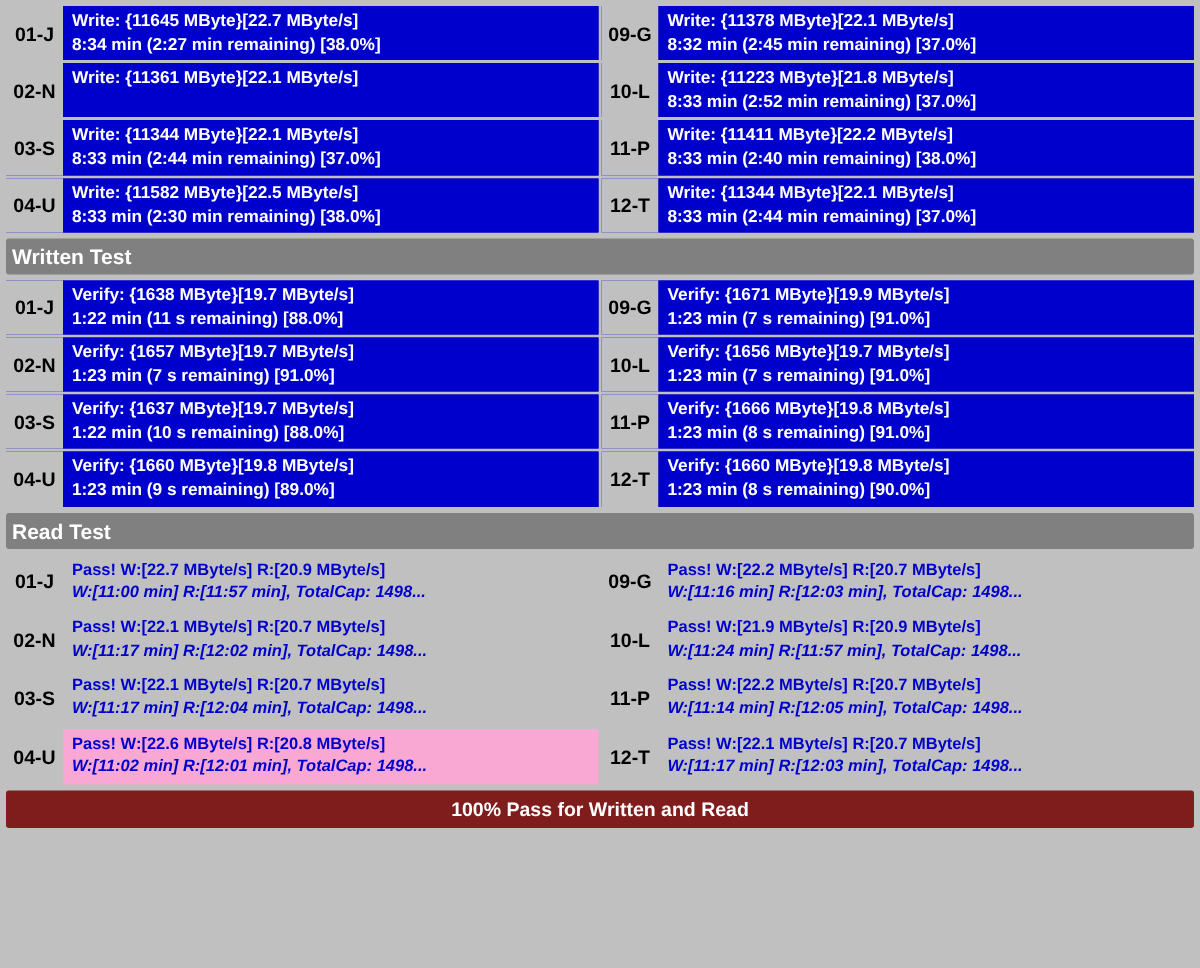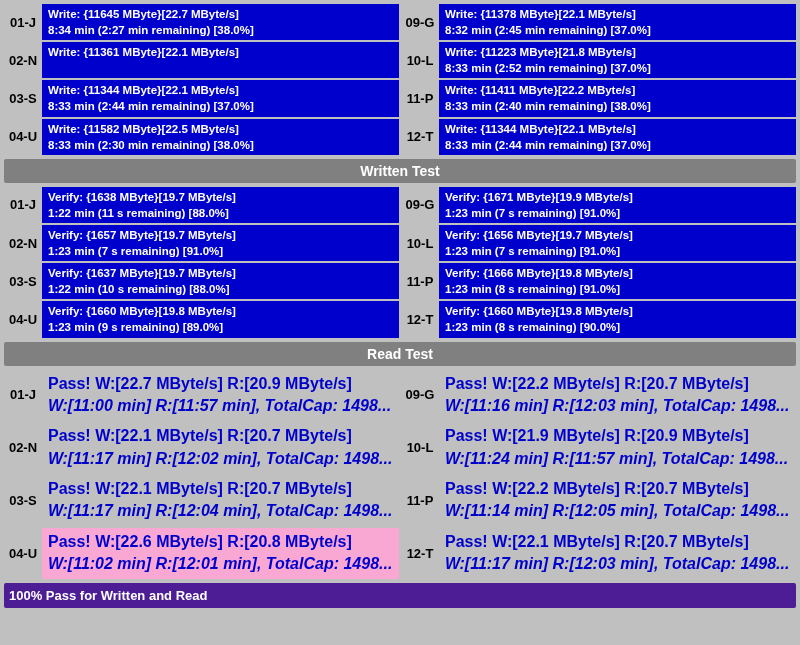--- a/index.html
+++ b/index.html
@@ -48,41 +48,41 @@
       padding: 2px 6px;
       font-size: 11.5px;
       font-weight: bold;
       line-height: 1.4;
     }
     .drive-info .line1 { color: #ffffff; }
     .drive-info .line2 { color: #ffffff; }
     .section-header {
       background: #808080;
       color: white;
-      text-align: center;
       font-size: 14px;
       font-weight: bold;
       padding: 4px;
       margin: 4px 0;
       border-radius: 2px;
     }
     .pass-info {
       background: #c0c0c0;
       color: #0000cc;
       flex: 1;
       padding: 3px 6px;
-      font-size: 16px;
+      font-size: 11px;
       font-weight: bold;
       line-height: 1.4;
     }
     .pass-info .line1 { color: #0000cc; }
     .pass-info .line2 { color: #0000cc; font-style: italic; }
     .footer {
-      background: #4c1d95;
-      color: white;
+      background: #7f1d1d;
+      color: white;
+      text-align: center;
       font-size: 13px;
       font-weight: bold;
       padding: 5px;
       margin-top: 4px;
       border-radius: 2px;
     }
   </style>
 </head>
 <body>
 

